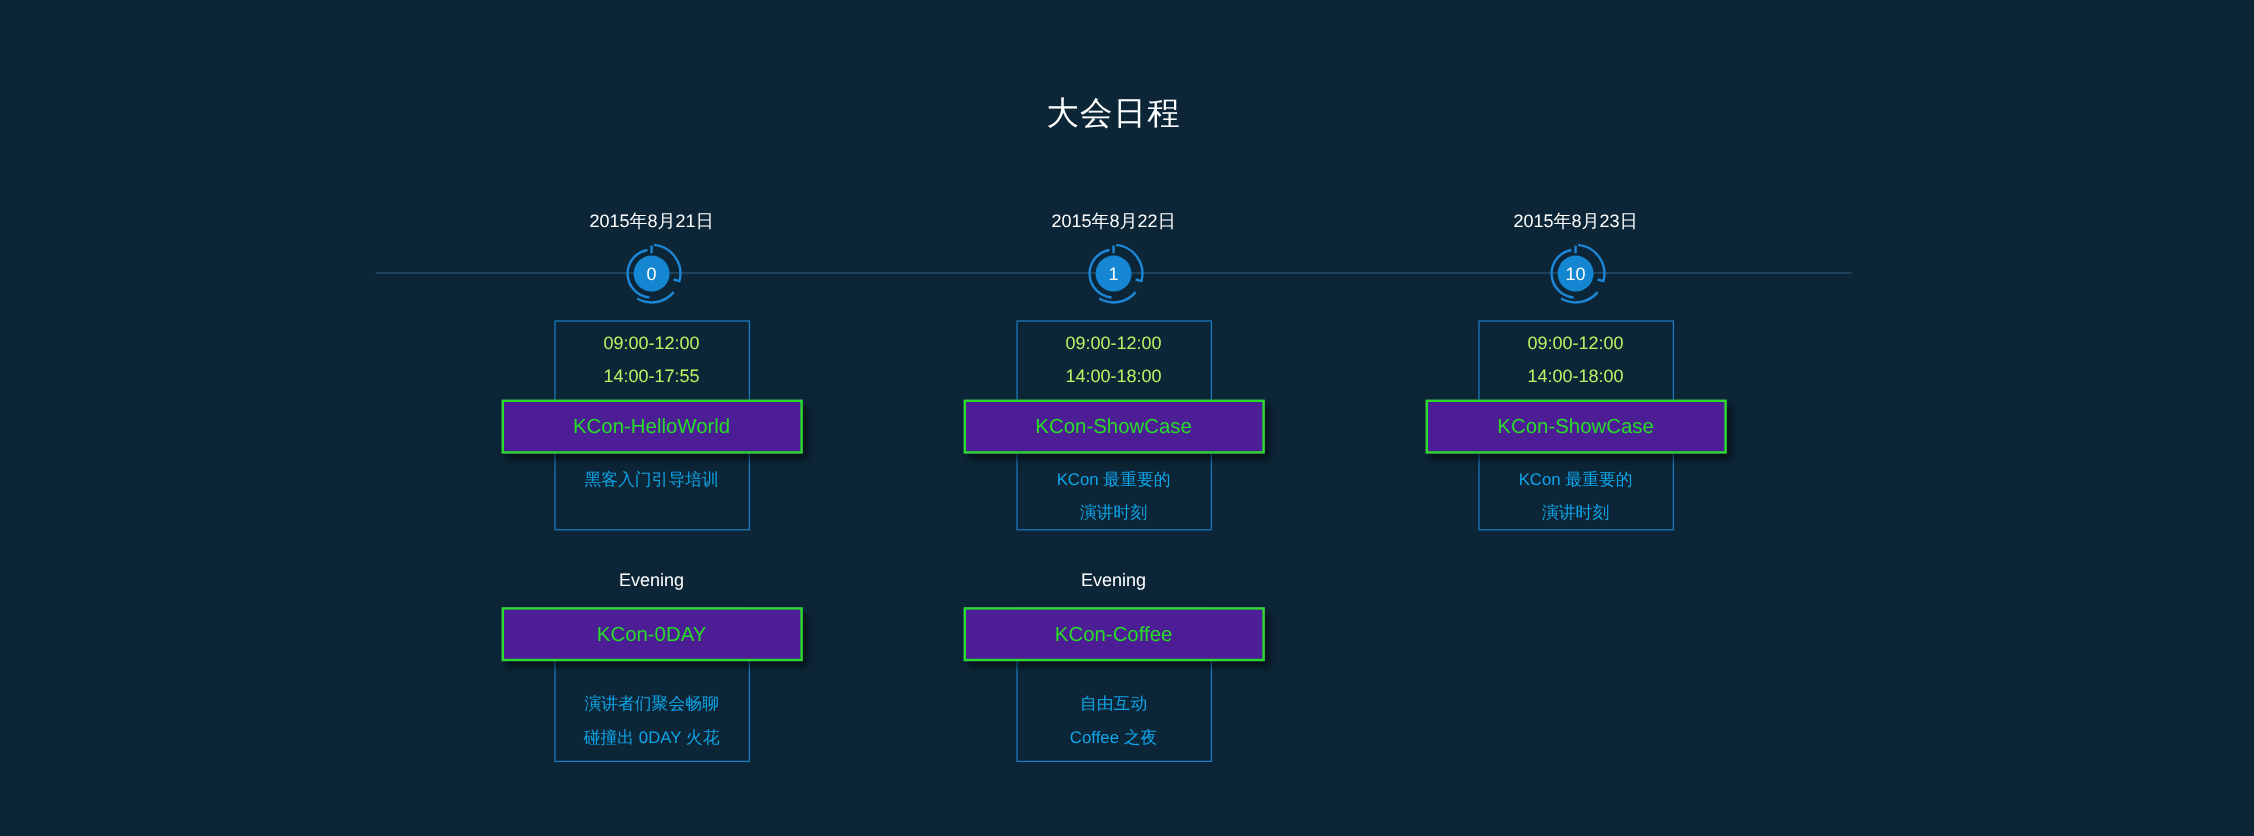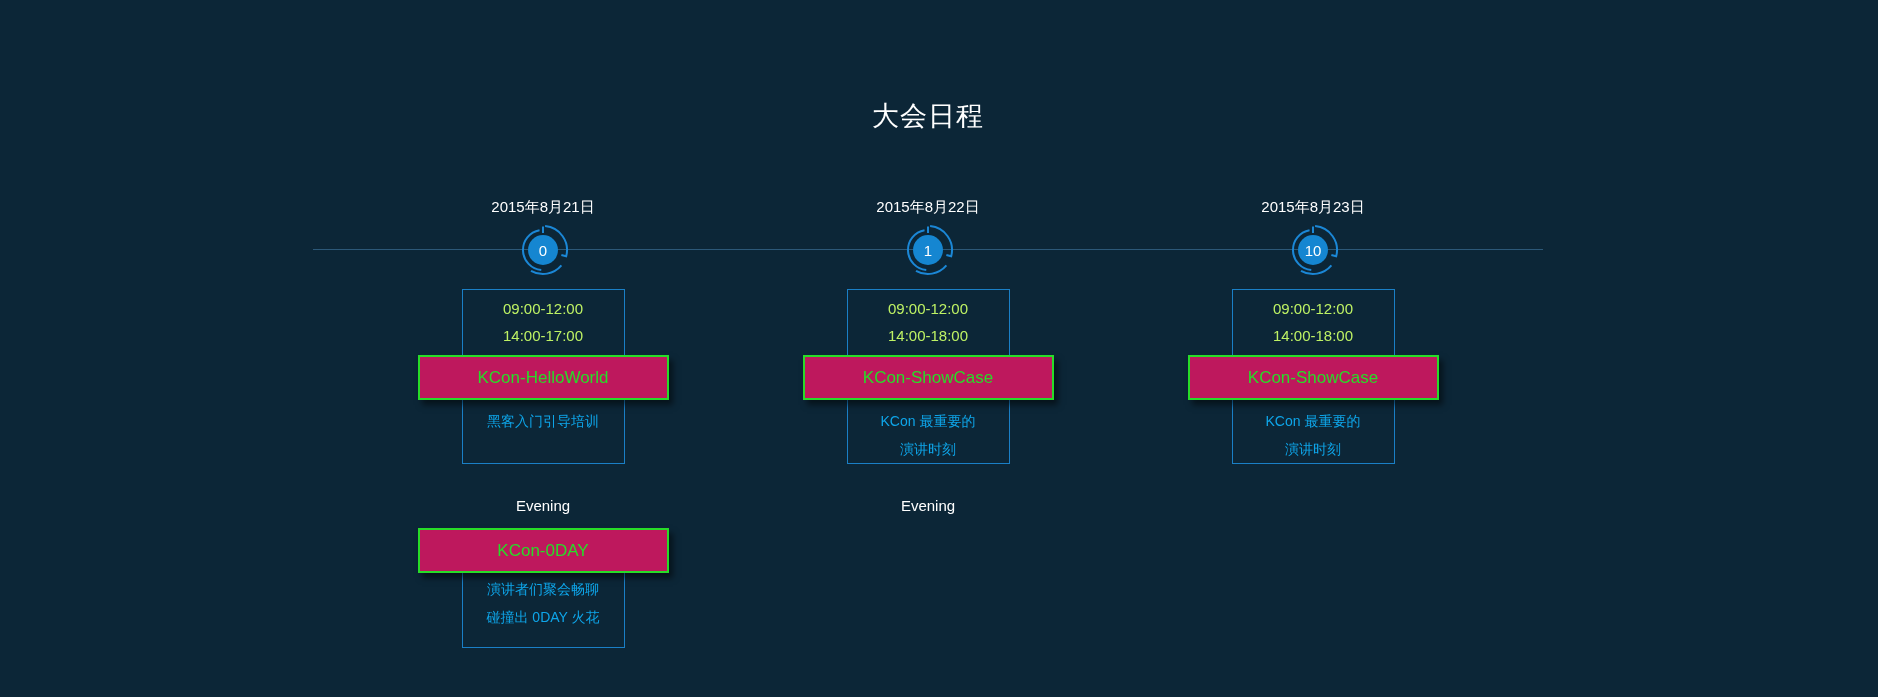--- a/index.html
+++ b/index.html
@@ -3,21 +3,21 @@
 <meta charset="utf-8">
 <style>
   * { margin:0; padding:0; box-sizing:border-box; }
   html,body { width:1878px; height:697px; overflow:hidden; }
   body {
     background:#0C2637;
     color:#ffffff;
     font-family:"Liberation Sans","DejaVu Sans",sans-serif;
   }
   .page-title {
-    padding-top:99px;
+    padding-top:77px;
     font-size:27px;
     line-height:34px;
     font-weight:400;
     letter-spacing:1px;
     width:1230px;
     margin-left:313px;
     text-align:center;
     color:#ffffff;
   }
   .schedule {
@@ -66,21 +66,21 @@
   .time-slot {
     font-size:15px;
     line-height:27px;
     color:#bef264;
   }
   .event-button {
     margin:6px -45px 0;
     height:45px;
     line-height:41px;
     border:2px solid #28DC28;
-    background:#be185d;
+    background:#4c1d95;
     color:#28DC28;
     font-size:17px;
     text-align:center;
     box-shadow:4px 5px 6px rgba(0,0,0,0.5);
     cursor:pointer;
   }
   .desc { margin-top:7px; }
   .desc-line {
     font-size:14px;
     line-height:28px;
@@ -90,24 +90,24 @@
     margin-top:28px;
     font-size:15px;
     line-height:28px;
     color:#ffffff;
   }
   .evening-card {
     margin-top:8px;
     width:163px;
     border:1px solid #1A7FC6;
     text-align:center;
-    padding-bottom:16px;
+    padding-bottom:6px;
   }
   .evening-card .event-button { margin-top:-1px; }
-  .evening-card .desc { margin-top:2px; }
+  .evening-card .desc { margin-top:21px; }
 </style>
 </head>
 <body>
 
 <h1 class="page-title">大会日程</h1>
 
 <div class="schedule">
   <div class="timeline-line"></div>
   <div class="columns">
 
@@ -118,21 +118,21 @@
           <path d="M 24.53 8.30 A 20 20 0 0 0 26.26 47.92" fill="none" stroke="#1B87D6" stroke-width="2"></path>
           <path d="M 30.09 4.09 A 24 24 0 0 1 51.18 34.21 L 46.35 32.92" fill="none" stroke="#1B87D6" stroke-width="2"></path>
           <path d="M 46.39 43.43 A 24 24 0 0 1 16 48.78" fill="none" stroke="#1B87D6" stroke-width="2"></path>
           <path d="M 28 4.5 L 28 11" fill="none" stroke="#1B87D6" stroke-width="2"></path>
           <circle cx="28" cy="28" r="15" fill="#1586D1"></circle>
           <text x="28" y="33.5" text-anchor="middle" font-size="15" fill="#ffffff">0</text>
         </svg>
       </div>
       <div class="session-card">
         <div class="time-slot">09:00-12:00</div>
-        <div class="time-slot">14:00-17:00</div>
+        <div class="time-slot">14:00-17:55</div>
         <div class="event-button">KCon-HelloWorld</div>
         <div class="desc">
           <div class="desc-line">黑客入门引导培训</div>
         </div>
       </div>
       <div class="evening-label">Evening</div>
       <div class="evening-card">
         <div class="event-button">KCon-0DAY</div>
         <div class="desc">
           <div class="desc-line">演讲者们聚会畅聊</div>
@@ -156,20 +156,27 @@
       <div class="session-card">
         <div class="time-slot">09:00-12:00</div>
         <div class="time-slot">14:00-18:00</div>
         <div class="event-button">KCon-ShowCase</div>
         <div class="desc">
           <div class="desc-line">KCon 最重要的</div>
           <div class="desc-line">演讲时刻</div>
         </div>
       </div>
       <div class="evening-label">Evening</div>
+      <div class="evening-card">
+        <div class="event-button">KCon-Coffee</div>
+        <div class="desc">
+          <div class="desc-line">自由互动</div>
+          <div class="desc-line">Coffee 之夜</div>
+        </div>
+      </div>
     </div>
 
     <div class="column">
       <div class="date-label">2015年8月23日</div>
       <div class="badge">
         <svg width="56" height="56" viewBox="0 0 56 56">
           <path d="M 24.53 8.30 A 20 20 0 0 0 26.26 47.92" fill="none" stroke="#1B87D6" stroke-width="2"></path>
           <path d="M 30.09 4.09 A 24 24 0 0 1 51.18 34.21 L 46.35 32.92" fill="none" stroke="#1B87D6" stroke-width="2"></path>
           <path d="M 46.39 43.43 A 24 24 0 0 1 16 48.78" fill="none" stroke="#1B87D6" stroke-width="2"></path>
           <path d="M 28 4.5 L 28 11" fill="none" stroke="#1B87D6" stroke-width="2"></path>

